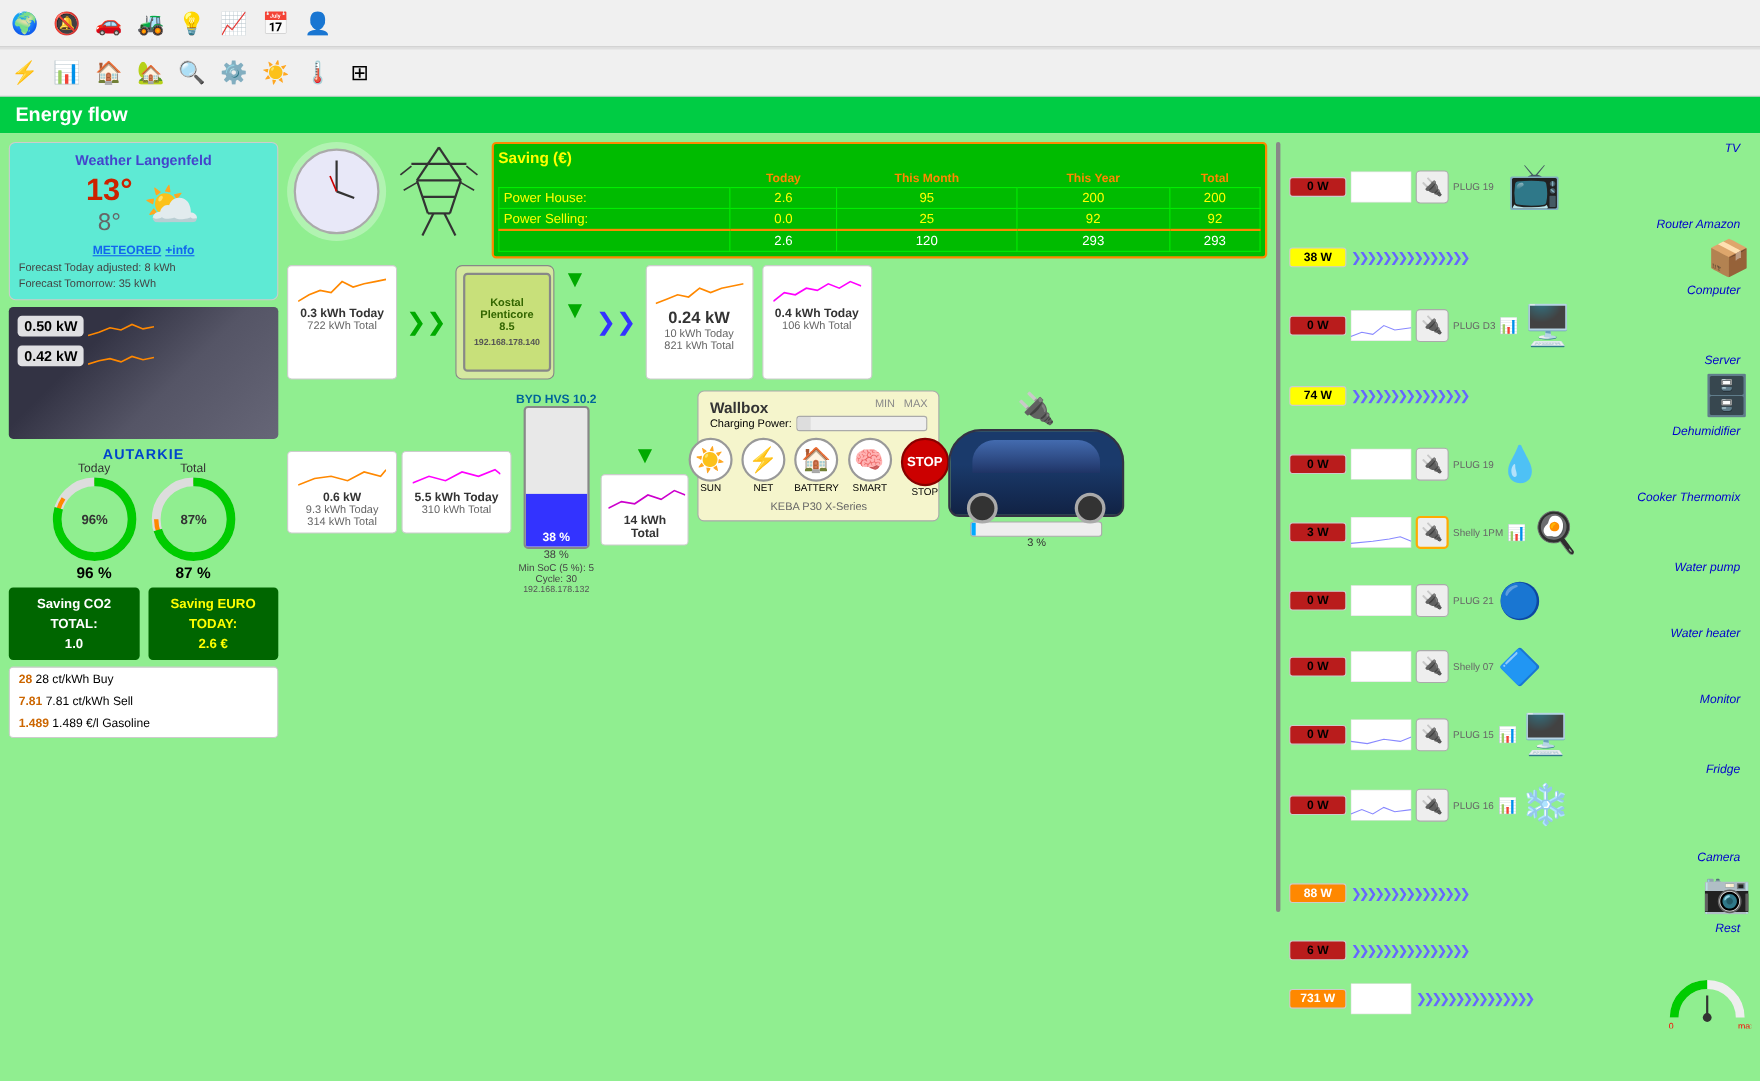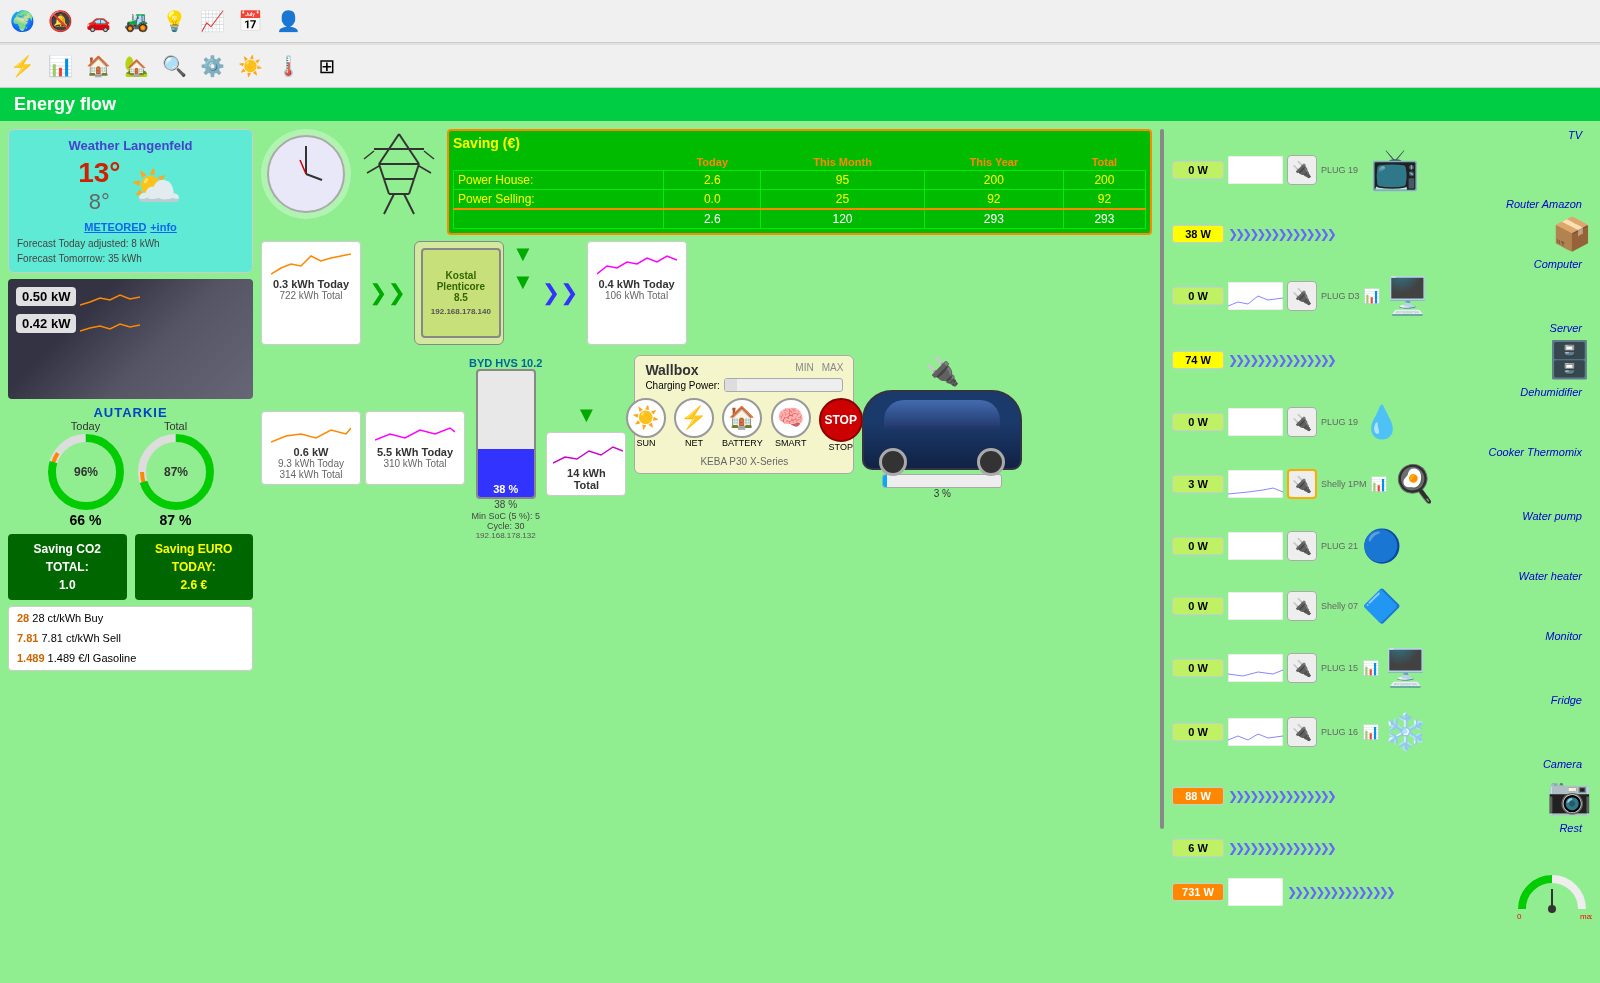--- a/index.html
+++ b/index.html
@@ -103,21 +103,21 @@
 
     
     .car-box { display: flex; flex-direction: column; align-items: center; }
     .car-pct-bar { width: 120px; height: 14px; background: #eee; border: 1px solid #aaa; border-radius: 3px; overflow: hidden; margin-top: 4px; }
     .car-pct-fill { background: #00aaff; height: 100%; }
     .car-pct-label { font-size: 10px; color: #333; text-align: center; }
 
     
     .right-panel { width: 420px; flex-shrink: 0; display: flex; flex-direction: column; gap: 3px; }
     .device-row { display: flex; align-items: center; gap: 4px; padding: 2px 0; }
-    .watt-badge { background: #bef264; border: 1px solid #ccc; border-radius: 3px; width: 52px; text-align: center; font-size: 11px; font-weight: bold; padding: 2px 3px; }
+    .watt-badge { background: #b91c1c; border: 1px solid #ccc; border-radius: 3px; width: 52px; text-align: center; font-size: 11px; font-weight: bold; padding: 2px 3px; }
     .watt-badge.active { background: #ffff00; }
     .watt-badge.orange { background: #ff8800; color: #fff; }
     .plug-icon { width: 30px; height: 30px; background: #eee; border: 1px solid #aaa; border-radius: 4px; display: flex; align-items: center; justify-content: center; font-size: 16px; }
     .flow-arrows { color: #6666ff; font-size: 14px; letter-spacing: -3px; flex: 1; overflow: hidden; white-space: nowrap; }
 
     
     .gauge-svg { display: block; }
 
     
     .vdiv { width: 4px; background: #888; border-radius: 2px; height: 700px; flex-shrink: 0; }
@@ -191,21 +191,21 @@
       <div class="autarkie-title">AUTARKIE</div>
       <div class="autarkie-row">
         <div class="gauge-wrap">
           <div class="gauge-label">Today</div>
           <svg width="80" height="80" class="gauge-svg">
             <circle cx="40" cy="40" r="34" fill="none" stroke="#ddd" stroke-width="8"></circle>
             <circle cx="40" cy="40" r="34" fill="none" stroke="#ff8800" stroke-width="4" stroke-dasharray="180 34" transform="rotate(-90 40 40)"></circle>
             <circle cx="40" cy="40" r="34" fill="none" stroke="#00cc00" stroke-width="8" stroke-dasharray="170 43" transform="rotate(-90 40 40)"></circle>
             <text x="40" y="44" text-anchor="middle" font-size="12" font-weight="bold" fill="#333">96%</text>
           </svg>
-          <div class="gauge-pct">66 %</div>
+          <div class="gauge-pct">96 %</div>
         </div>
         <div class="gauge-wrap">
           <div class="gauge-label">Total</div>
           <svg width="80" height="80" class="gauge-svg">
             <circle cx="40" cy="40" r="34" fill="none" stroke="#ddd" stroke-width="8"></circle>
             <circle cx="40" cy="40" r="34" fill="none" stroke="#ff8800" stroke-width="4" stroke-dasharray="160 54" transform="rotate(-90 40 40)"></circle>
             <circle cx="40" cy="40" r="34" fill="none" stroke="#00cc00" stroke-width="8" stroke-dasharray="150 63" transform="rotate(-90 40 40)"></circle>
             <text x="40" y="44" text-anchor="middle" font-size="12" font-weight="bold" fill="#333">87%</text>
           </svg>
           <div class="gauge-pct">87 %</div>
@@ -326,20 +326,28 @@
 
       <div style="display:flex;flex-direction:column;align-items:center;gap:2px;">
         <span style="font-size:22px;color:#00aa00;">▼</span>
         <span style="font-size:22px;color:#00aa00;">▼</span>
       </div>
 
       <div style="display:flex;align-items:center;gap:4px;font-size:22px;color:#3333ff;">
         ❯❯
       </div>
 
+      <div class="flow-box">
+        <svg width="80" height="30">
+          <polyline points="0,28 10,24 20,20 30,22 40,14 50,18 60,14 70,12 80,10" fill="none" stroke="#ff8800" stroke-width="1.5"></polyline>
+        </svg>
+        <div class="flow-kw">0.24 kW</div>
+        <div style="font-size:10px;color:#666;">10 kWh Today</div>
+        <div style="font-size:10px;color:#666;">821 kWh Total</div>
+      </div>
 
       <div class="chart-box">
         <svg width="80" height="30">
           <polyline points="0,28 10,20 20,22 30,16 40,18 50,12 60,16 70,10 80,14" fill="none" stroke="#ff00ff" stroke-width="1.5"></polyline>
         </svg>
         <div class="val">0.4 kWh Today</div>
         <div class="sub">106 kWh Total</div>
       </div>
     </div>
 
@@ -558,21 +566,21 @@
       <svg width="55" height="28">
           <rect x="0" y="0" width="55" height="28" fill="white" stroke="#ddd"></rect>
           <polyline points="0,22 10,18 20,22 30,16 40,20 55,18" fill="none" stroke="#8888ff" stroke-width="1"></polyline>
         </svg>
       <div class="plug-icon">🔌</div>
       <span style="font-size:9px;color:#666;">PLUG 16</span>
       <div style="font-size:14px;">📊</div>
       <div style="font-size:36px;">❄️</div>
     </div>
 
-    <div style="text-align:right;font-size:11px;color:#0000cc;font-style:italic;padding-right:10px;">Camera</div>
+    <div style="text-align:right;font-size:11px;color:#0000cc;font-style:italic;padding-right:10px;margin-top:16px;">Camera</div>
     <div class="device-row">
       <div class="watt-badge orange">88 W</div>
       <span class="flow-arrows" style="color:#6666ff;font-size:12px;flex:1;overflow:hidden;">❯❯❯❯❯❯❯❯❯❯❯❯❯❯❯</span>
       <div style="font-size:36px;">📷</div>
     </div>
 
     <div style="text-align:right;font-size:11px;color:#0000cc;font-style:italic;padding-right:10px;">Rest</div>
     <div class="device-row">
       <div class="watt-badge">6 W</div>
       <span class="flow-arrows" style="color:#6666ff;font-size:12px;flex:1;overflow:hidden;white-space:nowrap;">❯❯❯❯❯❯❯❯❯❯❯❯❯❯❯</span>

